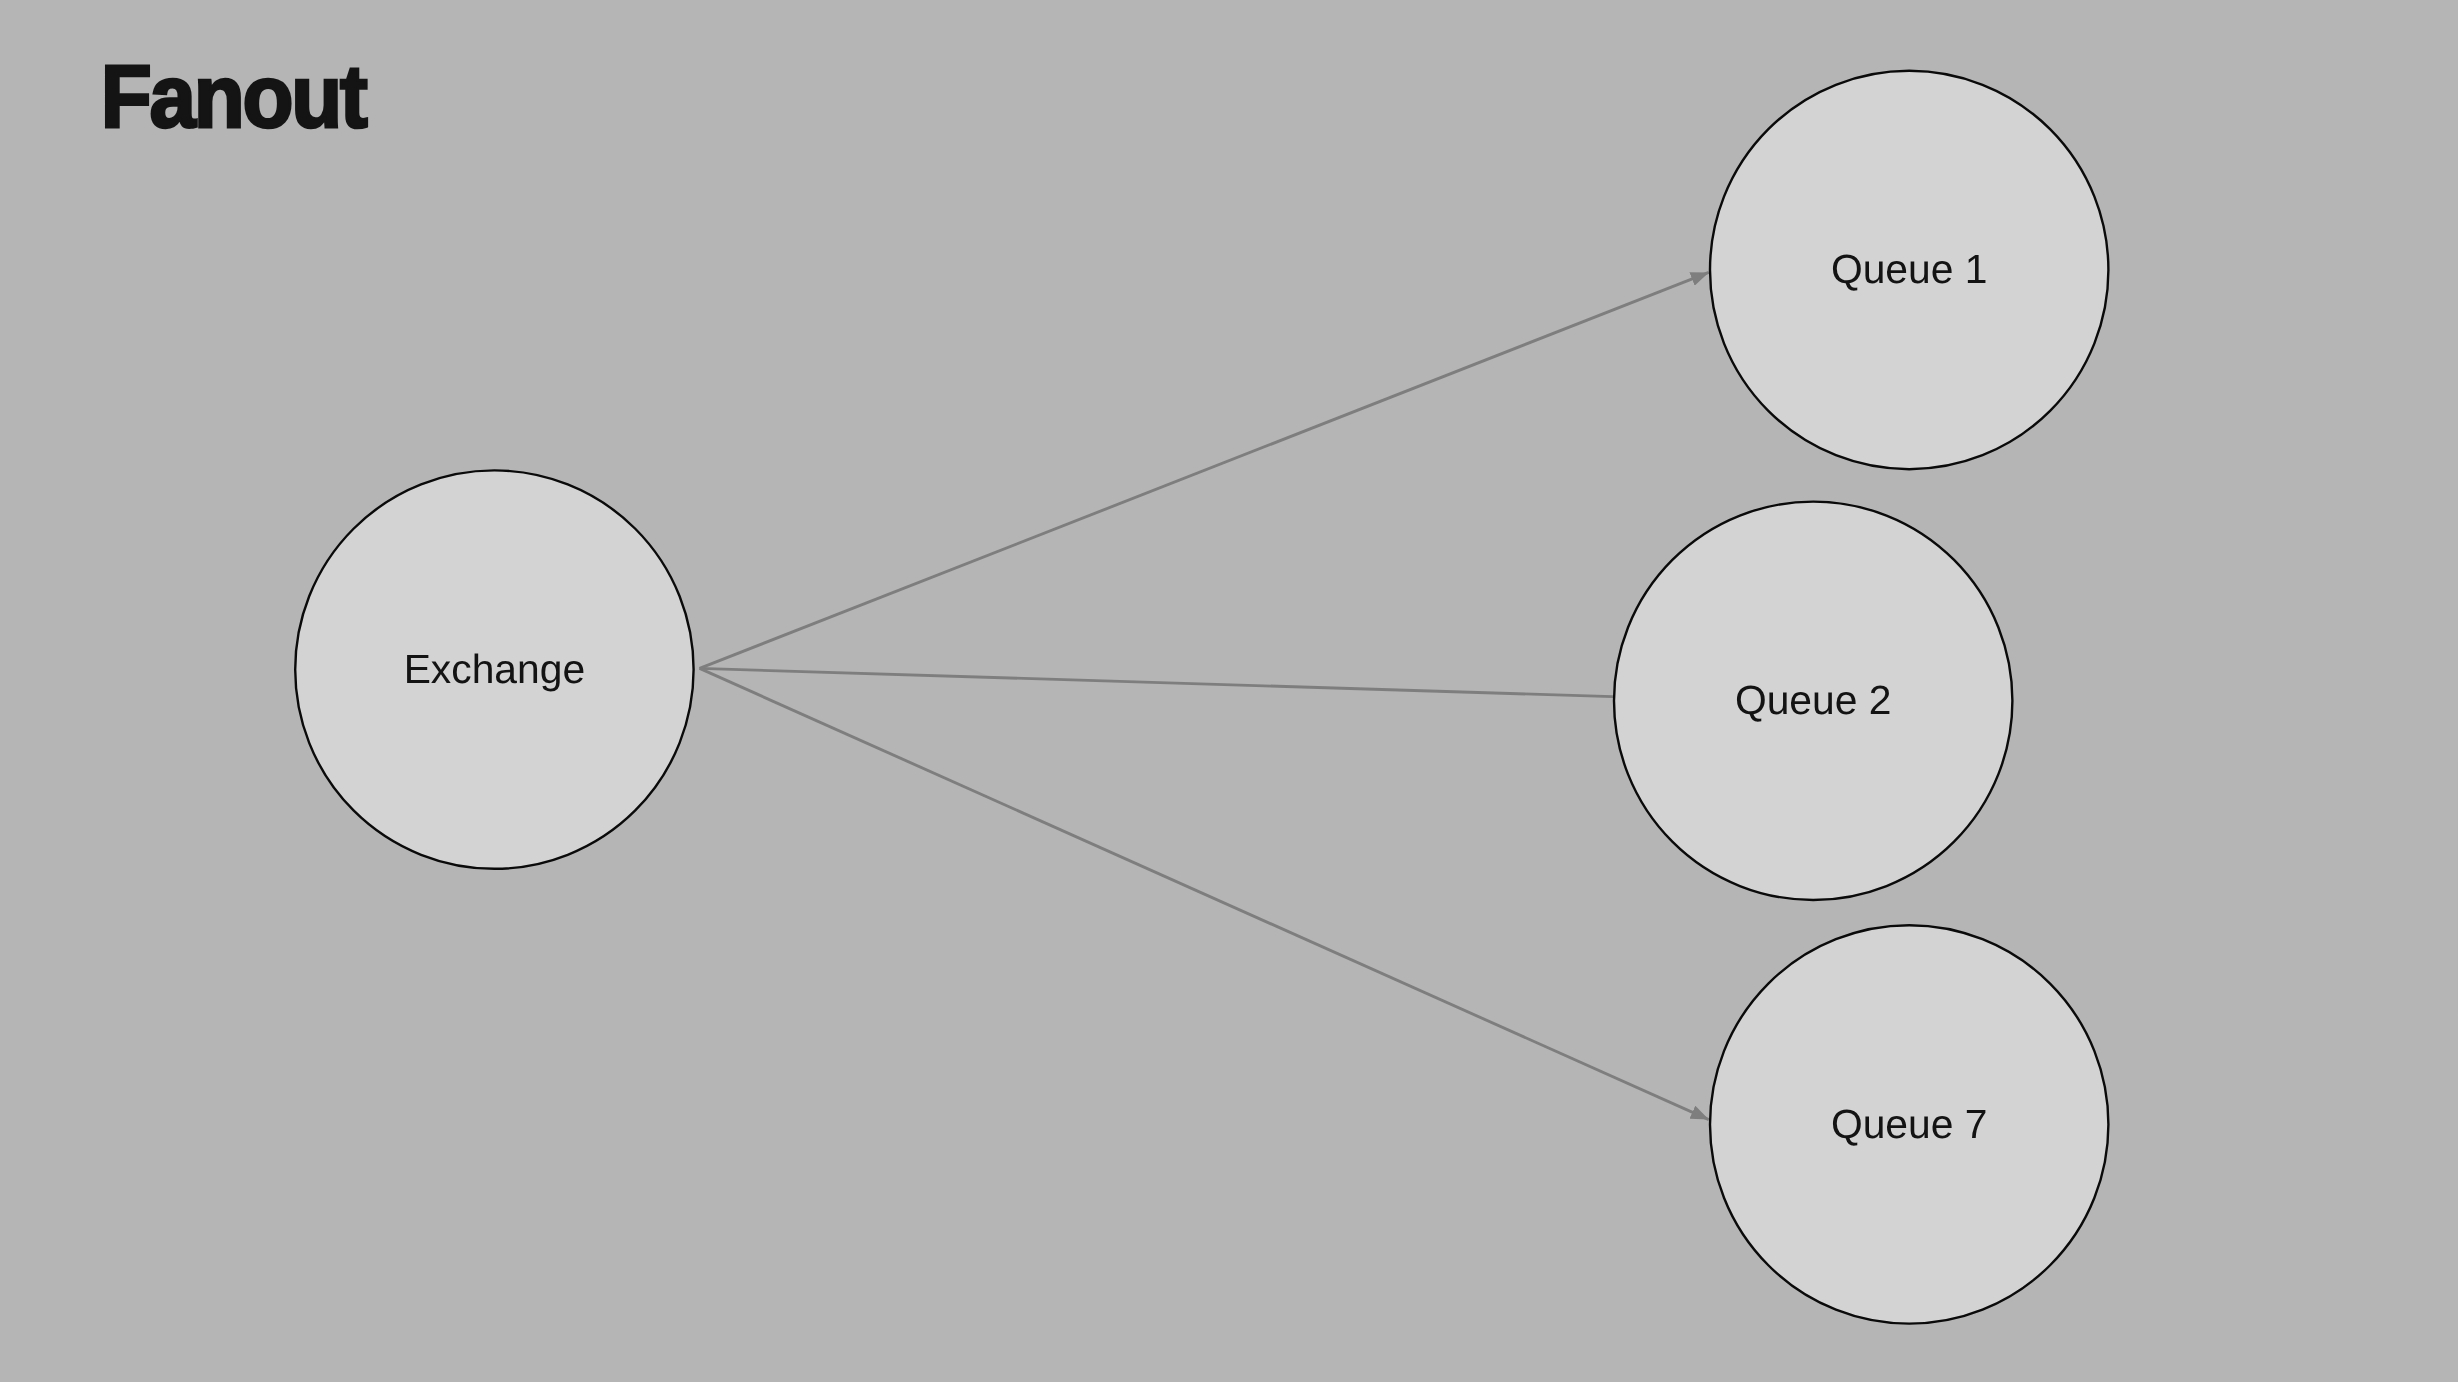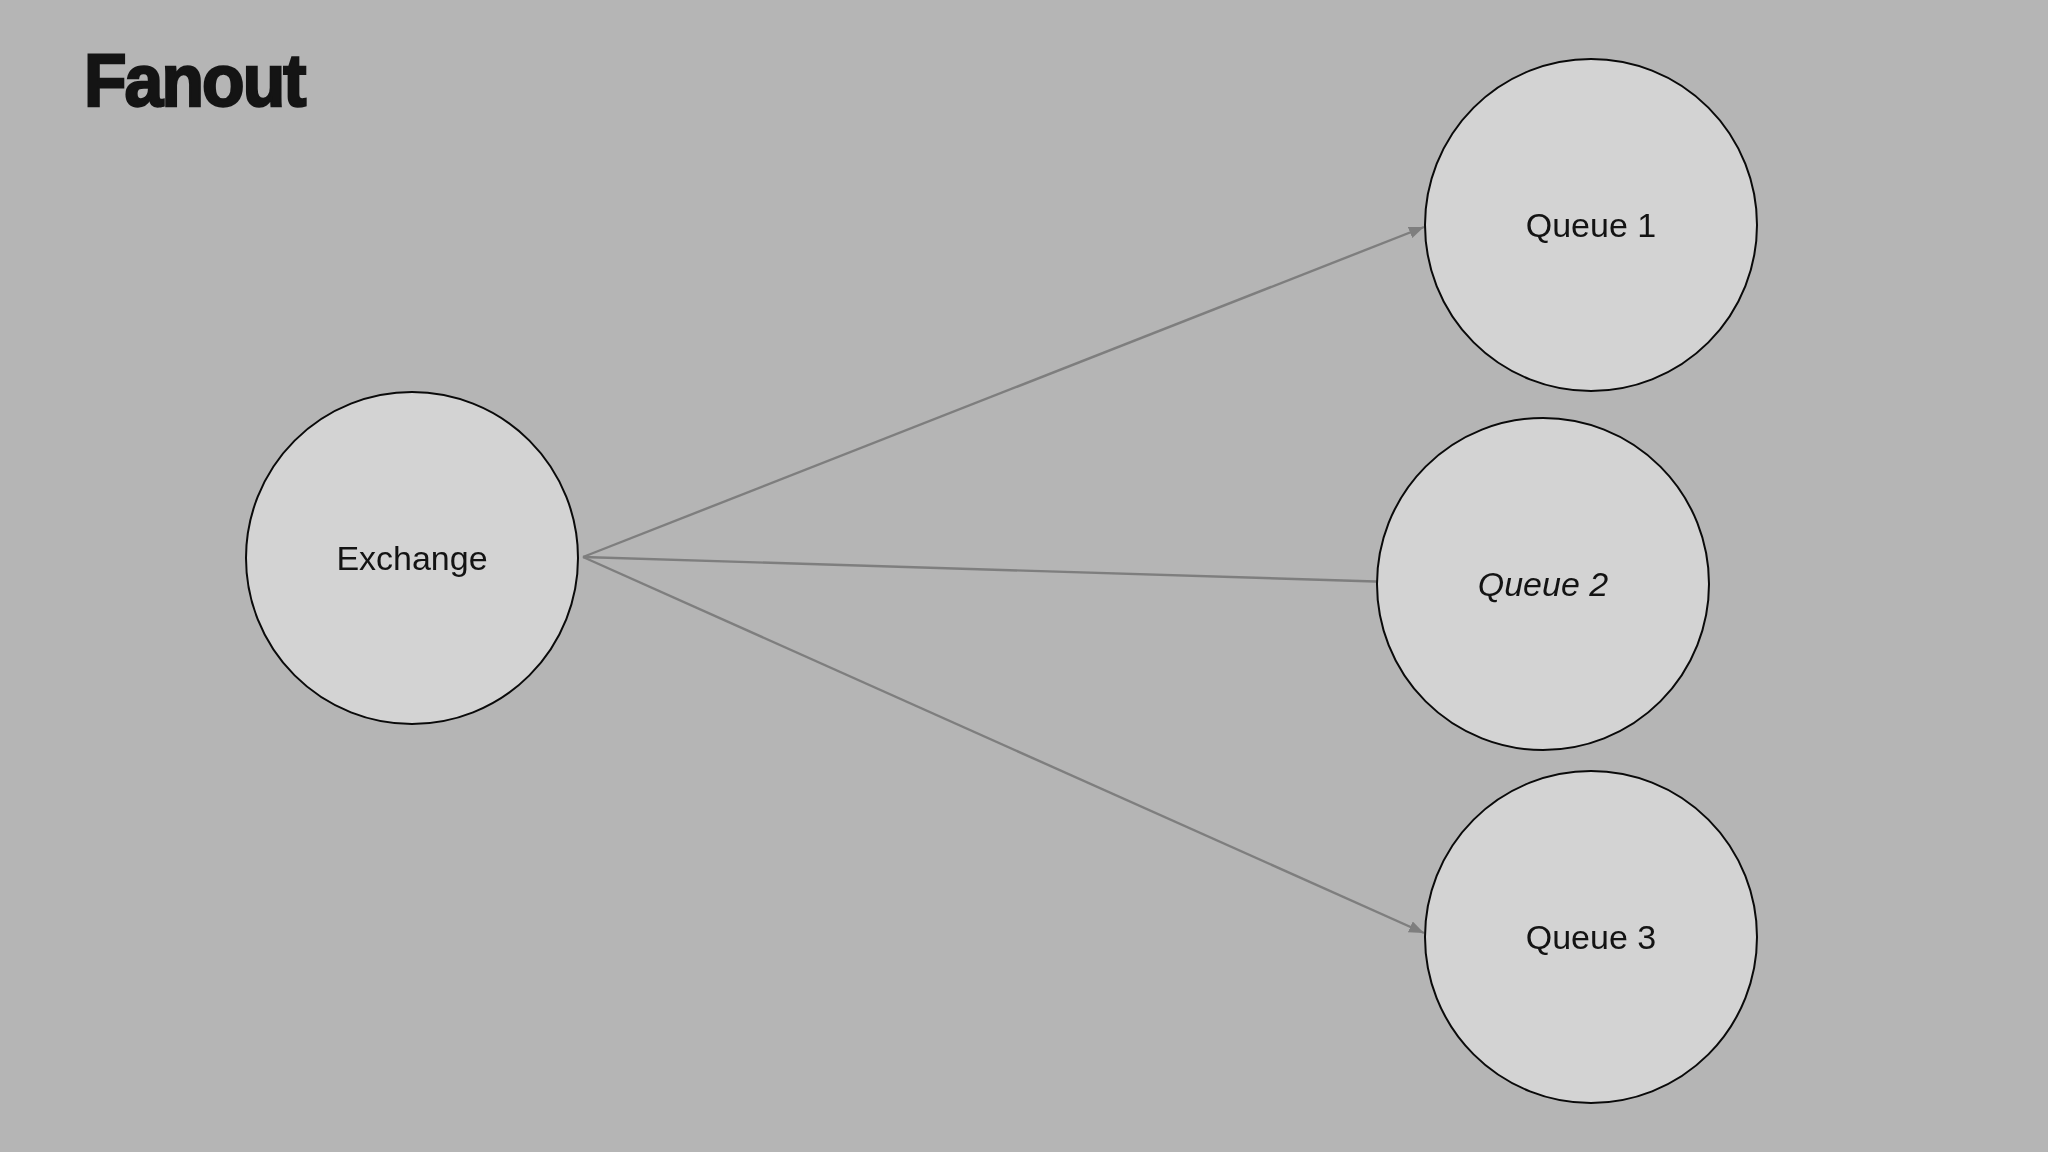--- a/index.html
+++ b/index.html
@@ -51,21 +51,21 @@
     align-items:center;
     justify-content:center;
   }
   .node-label{
     font-size:34px;
     color:var(--label);
     white-space:nowrap;
   }
   .node-exchange{left:245px;top:391px;}
   .node-queue1{left:1424px;top:58px;}
-  .node-queue2{left:1376px;top:417px;font-style:italic;}
+  .node-queue2{left:1344px;top:417px;}
   .node-queue3{left:1424px;top:770px;}
 </style>
 </head>
 <body>
 
 <div class="stage">
 
   <div class="slide-title">Fanout</div>
 
   <svg class="edges" viewBox="0 0 2048 1152" xmlns="http://www.w3.org/2000/svg">
@@ -85,16 +85,16 @@
 
   <div class="node node-queue1">
     <span class="node-label">Queue 1</span>
   </div>
 
   <div class="node node-queue2">
     <span class="node-label">Queue 2</span>
   </div>
 
   <div class="node node-queue3">
-    <span class="node-label">Queue 3</span>
+    <span class="node-label">Queue 7</span>
   </div>
 
 </div>
 
 </body></html>

